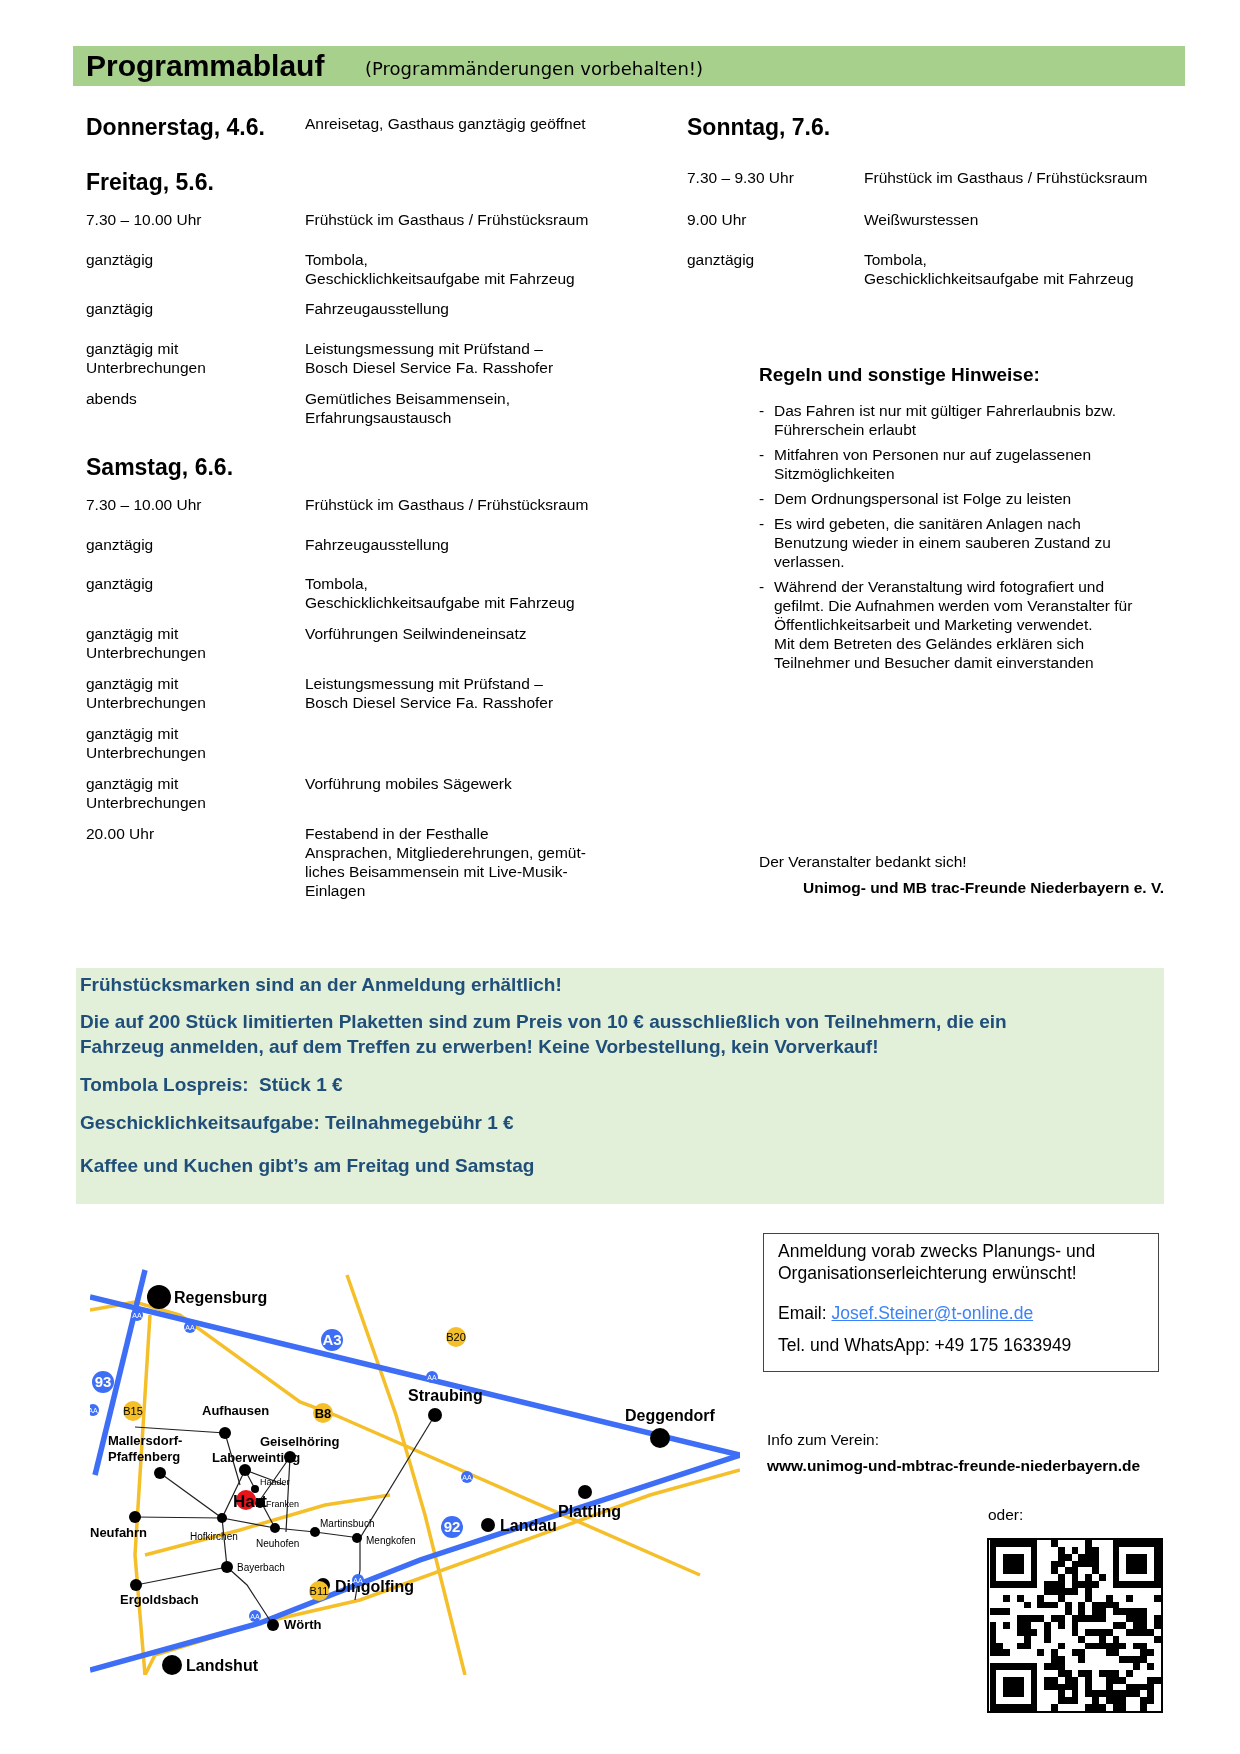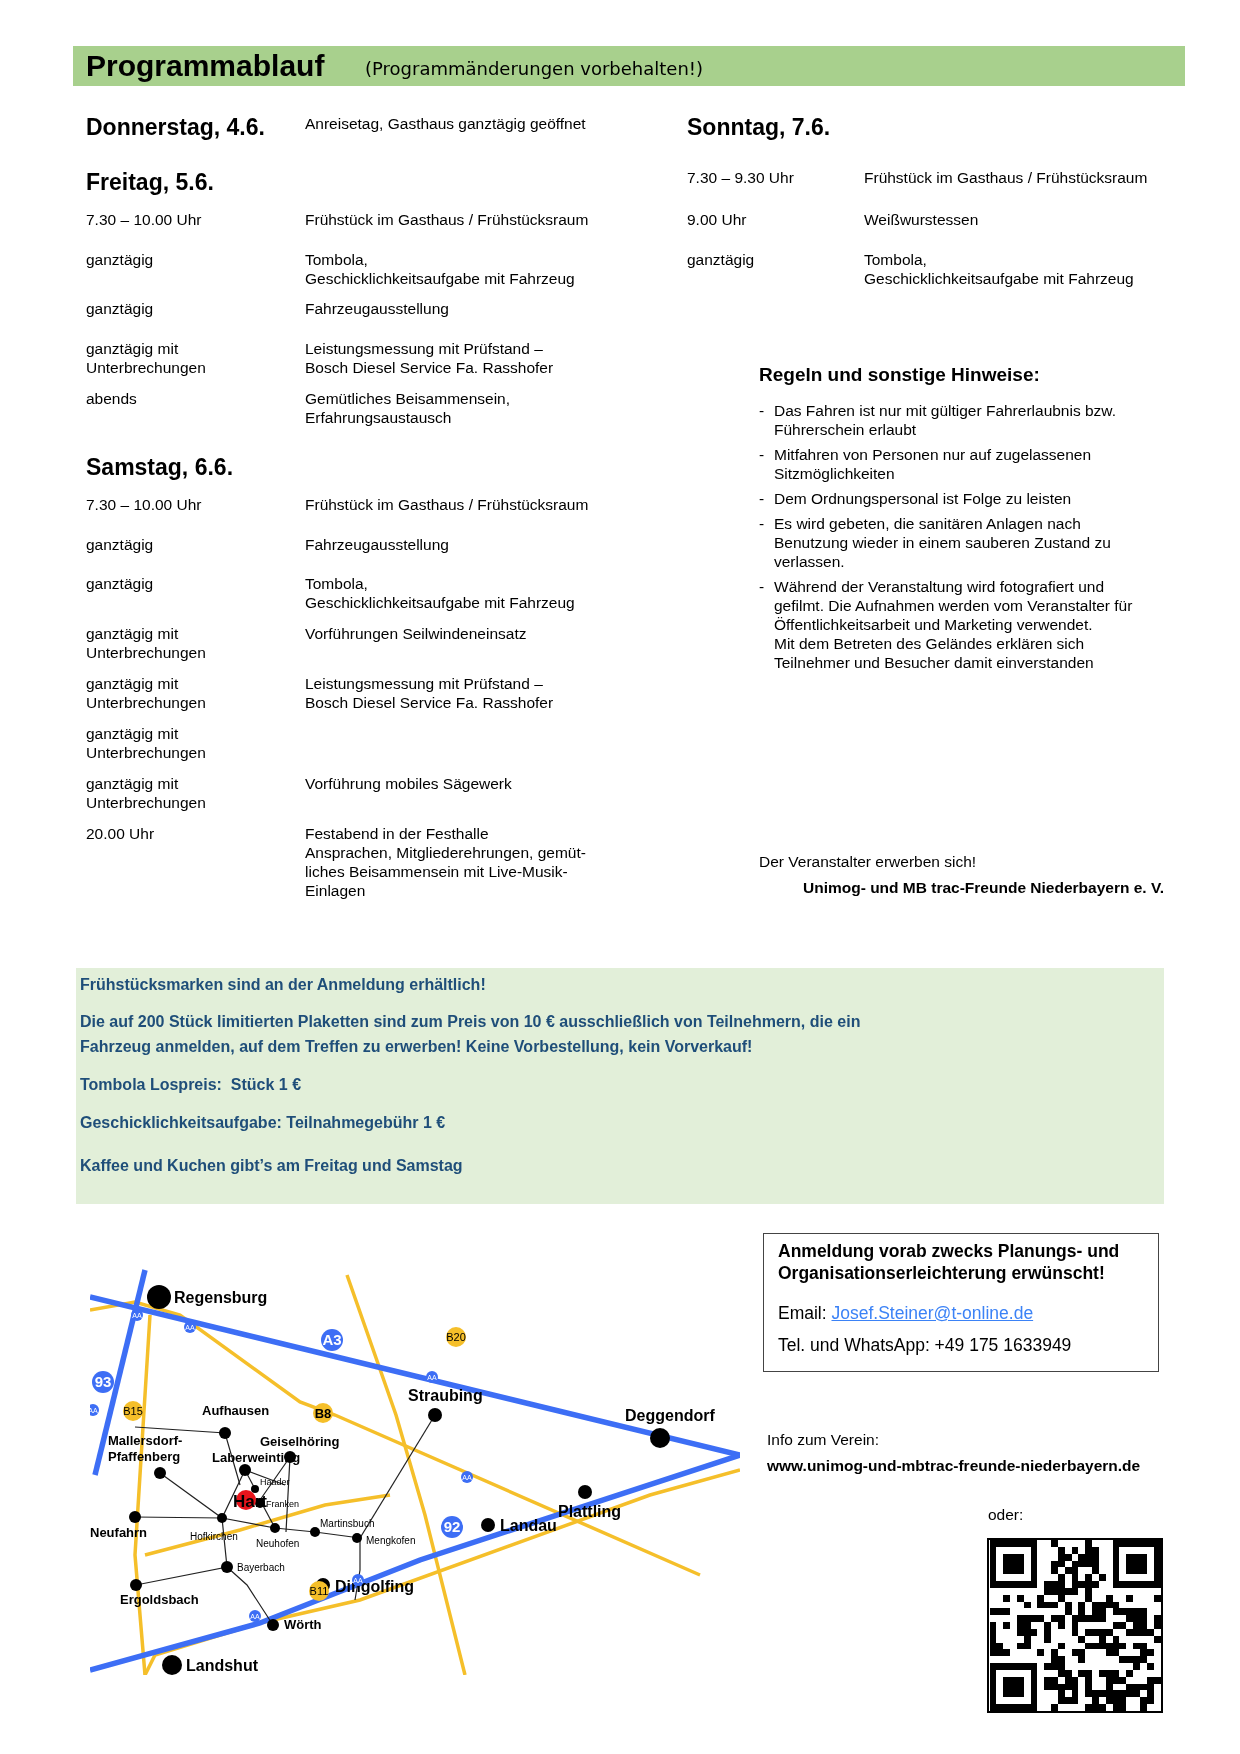--- a/index.html
+++ b/index.html
@@ -8,21 +8,21 @@
   .titlebar{left:73px;top:46px;width:1112px;height:40px;background:#a8d08d;}
   .title{left:86px;top:46px;font-size:30px;font-weight:bold;line-height:40px;}
   .subtitle{left:365px;top:56px;font-size:19px;line-height:26px;font-family:"DejaVu Sans",sans-serif;font-size:18px;}
   .dayh{font-size:23px;font-weight:bold;line-height:28px;}
   .t{font-size:15.5px;line-height:19px;white-space:pre-line;}
   .rules-h{font-size:19px;font-weight:bold;}
   ul.rules{list-style:none;margin:0;padding:0;width:410px;}
   ul.rules li{position:relative;padding-left:15px;font-size:15.5px;line-height:19px;margin-bottom:6px;white-space:pre-line;}
   ul.rules li::before{content:"-";position:absolute;left:0;top:0;}
   .greenbox{left:76px;top:968px;width:1088px;height:236px;background:#e2efd9;}
-  .gline{left:80px;font-size:16px;font-weight:bold;color:#1f4e79;line-height:25px;font-family:"Liberation Sans",sans-serif;letter-spacing:0px;}
+  .gline{left:80px;font-size:19px;font-weight:bold;color:#1f4e79;line-height:25px;font-family:"Liberation Sans",sans-serif;letter-spacing:0px;}
   .contact{left:763px;top:1233px;width:396px;height:139px;border:1.5px solid #444;box-sizing:border-box;}
   .ct{font-size:17.5px;line-height:22px;}
   .link{color:#3b82f6;text-decoration:underline;}
   .qr{left:987px;top:1538px;width:176px;height:175px;border:2px solid #000;box-sizing:border-box;background:#fff;}
 </style>
 </head>
 <body>
 
 <div class="abs titlebar"></div>
 <div class="abs title">Programmablauf</div>
@@ -98,33 +98,33 @@
   <li>Dem Ordnungspersonal ist Folge zu leisten</li>
   <li>Es wird gebeten, die sanitären Anlagen nach
 Benutzung wieder in einem sauberen Zustand zu
 verlassen.</li>
   <li>Während der Veranstaltung wird fotografiert und
 gefilmt. Die Aufnahmen werden vom Veranstalter für
 Öffentlichkeitsarbeit und Marketing verwendet.
 Mit dem Betreten des Geländes erklären sich
 Teilnehmer und Besucher damit einverstanden</li>
 </ul>
-<div class="abs t" style="left:759px;top:852px;">Der Veranstalter erwerben sich!</div>
+<div class="abs t" style="left:759px;top:852px;">Der Veranstalter bedankt sich!</div>
 <div class="abs t" style="left:759px;top:878px;font-weight:bold;margin-left:44px;">Unimog- und MB trac-Freunde Niederbayern e. V.</div>
 
 <div class="abs greenbox"></div>
 <div class="abs gline" style="top:972px;">Frühstücksmarken sind an der Anmeldung erhältlich!</div>
 <div class="abs gline" style="top:1009px;white-space:pre-line;">Die auf 200 Stück limitierten Plaketten sind zum Preis von 10 € ausschließlich von Teilnehmern, die ein
 Fahrzeug anmelden, auf dem Treffen zu erwerben! Keine Vorbestellung, kein Vorverkauf!</div>
 <div class="abs gline" style="top:1072px;white-space:pre;">Tombola Lospreis:  Stück 1 €</div>
 <div class="abs gline" style="top:1110px;">Geschicklichkeitsaufgabe: Teilnahmegebühr 1 €</div>
 <div class="abs gline" style="top:1153px;">Kaffee und Kuchen gibt’s am Freitag und Samstag</div>
 
 <div class="abs contact"></div>
-<div class="abs ct" style="left:778px;top:1240px;white-space:pre-line;font-weight:bold;">Anmeldung vorab zwecks Planungs- und
+<div class="abs ct" style="left:778px;top:1240px;white-space:pre-line;">Anmeldung vorab zwecks Planungs- und
 Organisationserleichterung erwünscht!</div>
 <div class="abs ct" style="left:778px;top:1302px;"><span>Email: </span><span class="link">Josef.Steiner@t-online.de</span></div>
 <div class="abs ct" style="left:778px;top:1334px;">Tel. und WhatsApp: +49 175 1633949</div>
 
 <div class="abs t" style="left:767px;top:1430px;">Info zum Verein:</div>
 <div class="abs t" style="left:767px;top:1456px;font-weight:bold;">www.unimog-und-mbtrac-freunde-niederbayern.de</div>
 <div class="abs t" style="left:988px;top:1505px;">oder:</div>
 
 <div class="abs qr">
   <svg id="qr-svg" width="172" height="171" viewBox="0 0 25 25" shape-rendering="crispEdges">

